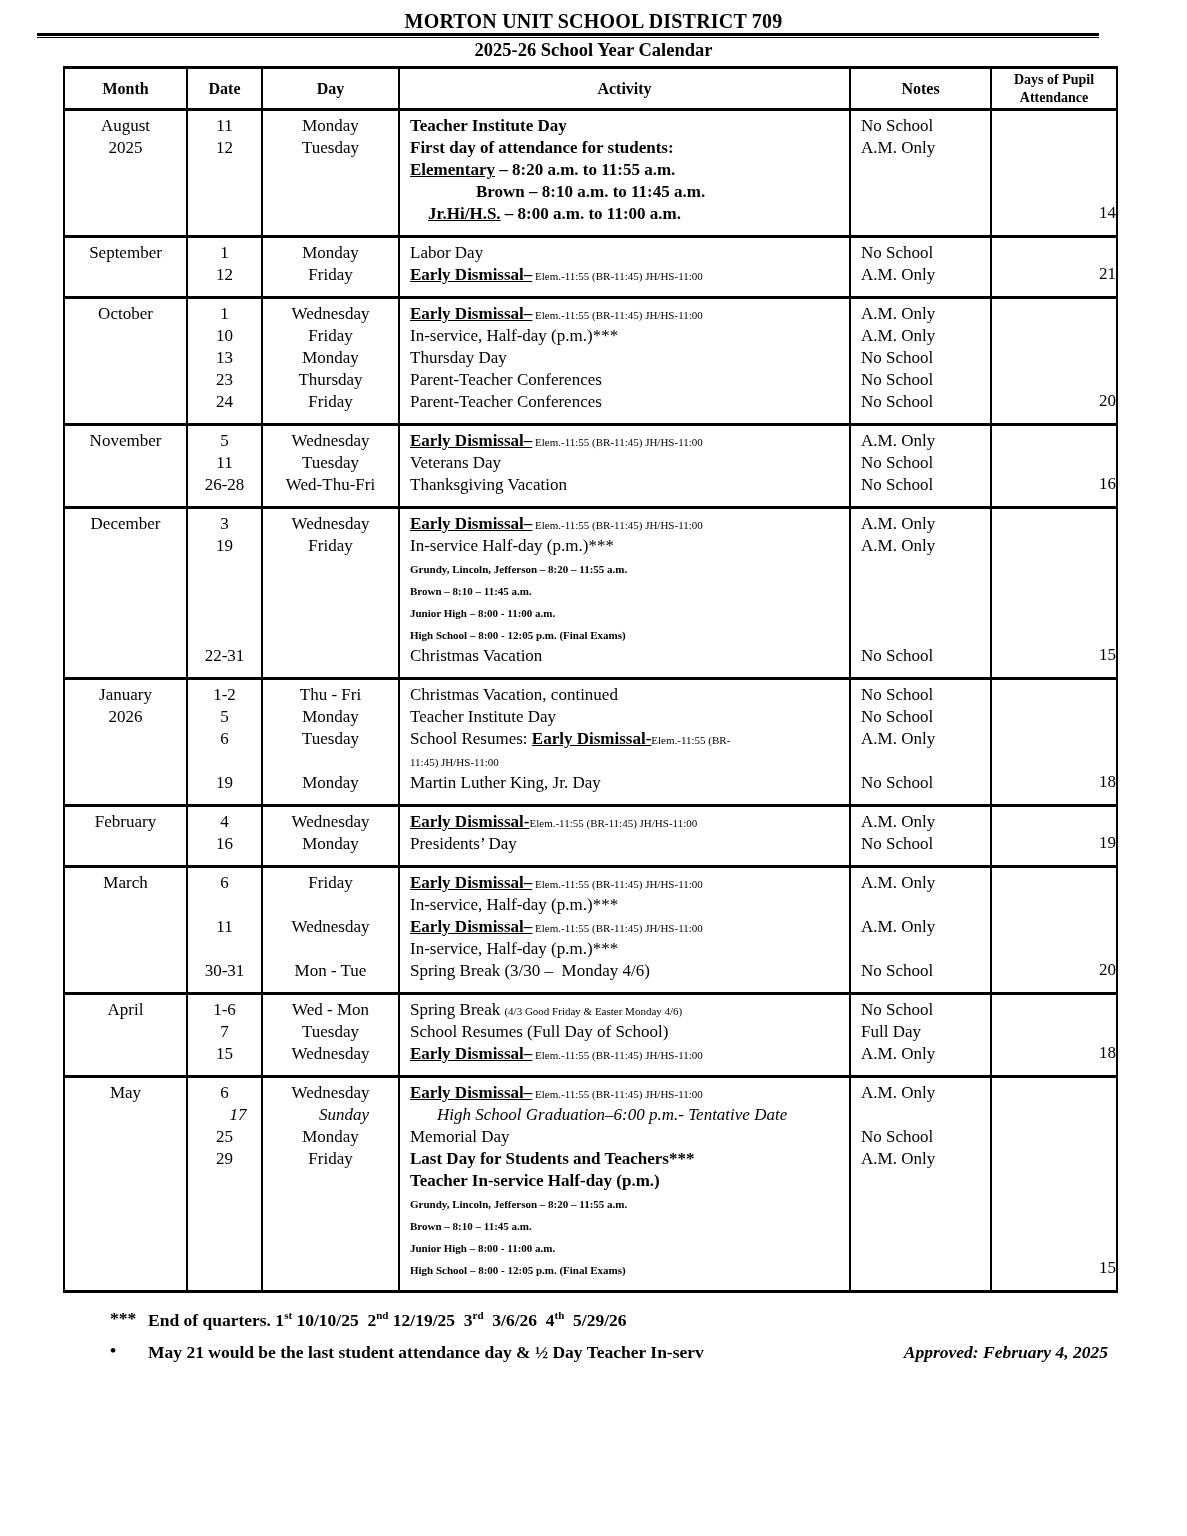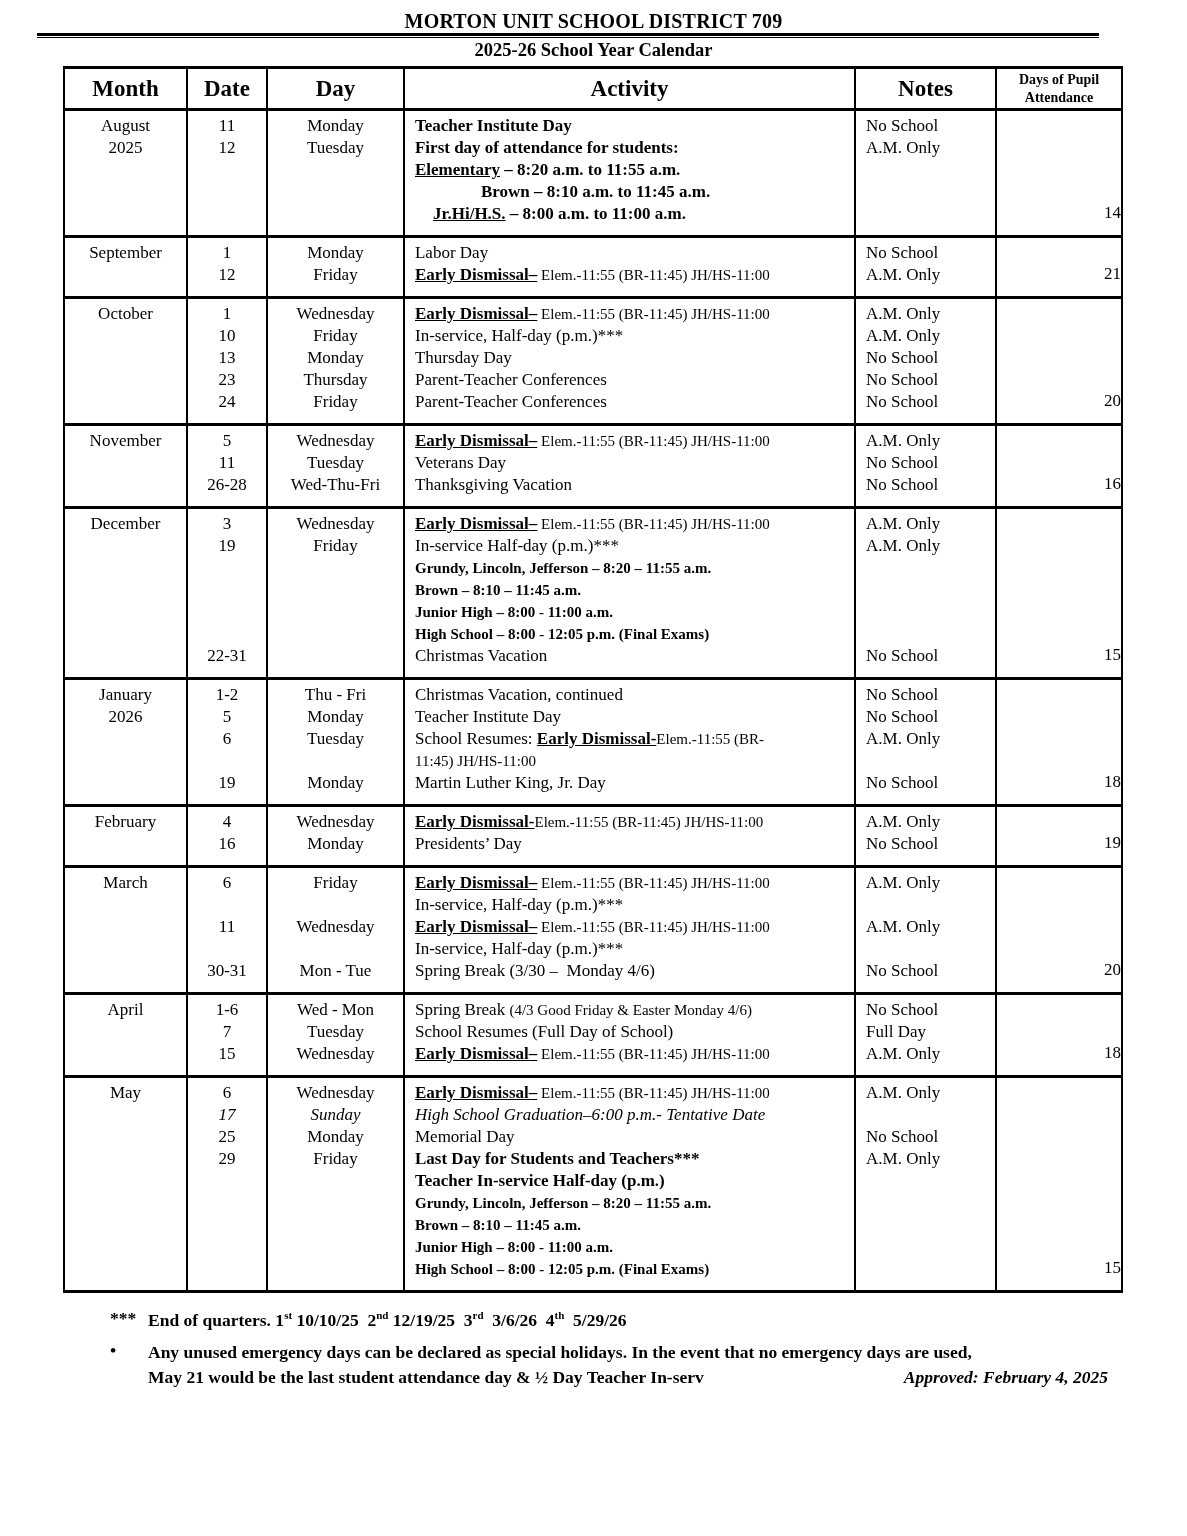--- a/index.html
+++ b/index.html
@@ -24,37 +24,37 @@
 
   table.cal {
     border-collapse:collapse; table-layout:fixed;
     margin-left:63px; margin-top:5px;
   }
   table.cal th, table.cal td {
     border-left:2px solid #000; border-right:2px solid #000;
     border-top:3px solid #000; border-bottom:3px solid #000;
   }
   thead th {
-    font-weight:bold; font-size:23px; text-align:center;
+    font-weight:bold; font-size:16px; text-align:center;
     vertical-align:middle; padding:6px 16px;
   }
   thead th.small-head { font-size:14px; line-height:1.25; padding:2px 2px; }
 
   td { vertical-align:top; font-size:17px; padding:4px 0 10px; }
   .line { height:22px; line-height:22px; white-space:nowrap; }
   td.c-month { text-align:center; }
   td.c-date .line, td.c-day .line { text-align:center; }
   td.c-act { padding-left:10px; padding-right:4px; }
   td.c-notes { padding-left:10px; }
   td.c-att { vertical-align:bottom; text-align:right; padding-bottom:12px; }
 
   .b { font-weight:bold; }
   .u { text-decoration:underline;margin-top:22px; }
-  .i { font-style:italic; }
-  .sm { font-size:15px; }
+  .i { font-style:italic;padding-left:27px; }
+  .sm { font-size:11px; }
   .sup { vertical-align:super; font-size:11px; line-height:0; }
   .ind-1 { padding-left:18px; }
   .ind-2 { padding-left:66px; }
 
   .footnotes {
     margin:15px 0 0 110px; width:1000px;
     font-weight:bold; font-size:17.5px;
   }
   .fn-row { display:flex; align-items:flex-start; margin-bottom:7px; }
   .fn-marker { width:38px; flex:0 0 38px; }
@@ -421,21 +421,20 @@
   </table>
 
   <div class="footnotes">
     <div class="fn-row">
       <span class="fn-marker">***</span>
       <span class="fn-text" id="quarters-text"><span>End of quarters. 1</span><span class="sup">st</span><span> 10/10/25&nbsp; 2</span><span class="sup">nd</span><span> 12/19/25&nbsp; 3</span><span class="sup">rd</span><span>&nbsp; 3/6/26&nbsp; 4</span><span class="sup">th</span><span>&nbsp; 5/29/26</span></span>
     </div>
     <div class="fn-row">
       <span class="fn-marker">•</span>
       <div class="fn-text">
-        <div>Any unused emergency days can be declared as special holidays. In the event that no emergency days are used,</div>
         <div class="fn-line2">
           <span>May 21 would be the last student attendance day &amp; ½ Day Teacher In-serv</span>
           <span class="approved">Approved: February 4, 2025</span>
         </div>
       </div>
     </div>
   </div>
 
 </div>
 

